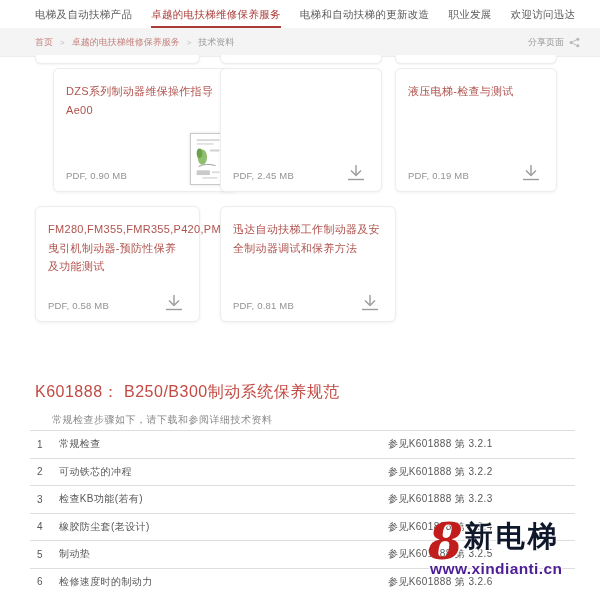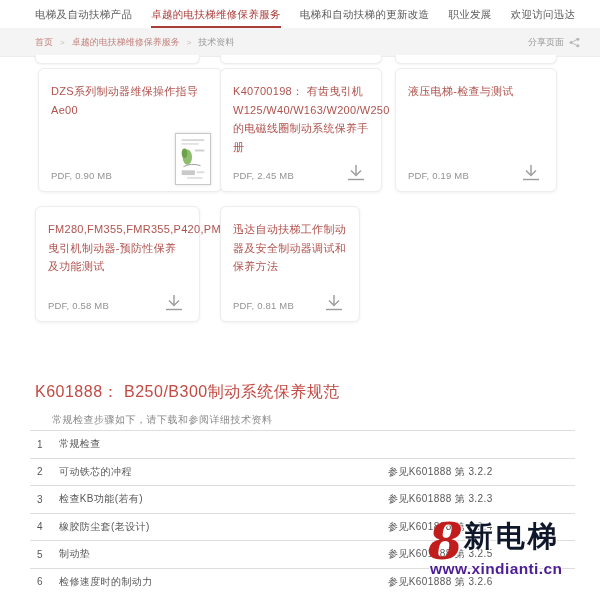--- a/index.html
+++ b/index.html
@@ -25,25 +25,25 @@
   .share { display:flex; align-items:center; gap:5px; font-size:9px; color:#9a9a9a; cursor:pointer; }
 
   
   .card-fragment { position:absolute; top:55px; height:9px; background:#fff;
     border:1px solid #ededed; border-top:none; border-radius:0 0 6px 6px;
     box-shadow:0 1px 2px rgba(0,0,0,.05); }
   .frag-1 { left:35px; width:165px; } .frag-2 { left:220px; width:162px; } .frag-3 { left:395px; width:162px; }
 
   .card { position:absolute; background:#fff; border:1px solid #ededed; border-radius:6px;
     box-shadow:0 1px 3px rgba(0,0,0,.06); padding:13px 12px; cursor:pointer; }
-  .card-1 { left:38px;  top:68px;  width:184px; height:124px; }
+  .card-1 { left:53px;  top:68px;  width:184px; height:124px; }
   .card-2 { left:220px; top:68px;  width:162px; height:124px; }
   .card-3 { left:395px; top:68px;  width:162px; height:124px; }
   .card-4 { left:35px;  top:206px; width:165px; height:116px; }
-  .card-5 { left:220px; top:206px; width:140px; height:116px; }
+  .card-5 { left:220px; top:206px; width:176px; height:116px; }
   .card-title { font-size:11px; line-height:1.7; color:#b0524d; letter-spacing:.3px; }
   .card-meta { position:absolute; left:12px; bottom:10px; font-size:9.5px; color:#929292; letter-spacing:.2px; }
   .dl-icon { position:absolute; right:13px; bottom:9px; }
   .thumb { position:absolute; right:10px; bottom:6px; width:36px; height:52px;
     background:#fff; border:1px solid #c9c9c9; box-shadow:0 0 3px rgba(0,0,0,.12); }
 
   
   .section-title { position:absolute; left:35px; top:382px; font-size:16px; font-weight:400;
     color:#c24a43; letter-spacing:.5px; }
   .section-subtitle { position:absolute; left:52px; top:413px; font-size:10px; color:#8a8a8a; letter-spacing:.5px; }
@@ -114,21 +114,20 @@
       <ellipse cx="9" cy="20" rx="3" ry="5" fill="#6da24c"></ellipse>
       <path d="M8 34 Q16 30 26 33" stroke="#9a9a9a" stroke-width="1" fill="none"></path>
       <rect x="6" y="38" width="14" height="5" fill="#c9c9c9"></rect>
       <rect x="22" y="39" width="8" height="2" fill="#dddddd"></rect>
       <rect x="12" y="45" width="16" height="2" fill="#e0e0e0"></rect>
     </svg>
     <div class="card-meta">PDF, 0.90 MB</div>
   </div>
 
   <div class="card card-2">
-    <div class="card-title">K40700198： 有齿曳引机W125/W40/W163/W200/W250的电磁线圈制动系统保养手册</div>
     <div class="card-meta">PDF, 2.45 MB</div>
     <svg class="dl-icon" width="24" height="18" viewBox="0 0 24 18">
       <path d="M12 1 V10 M7 6.5 L12 11.5 L17 6.5" stroke="#9b9b9b" stroke-width="1.4" fill="none"></path>
       <path d="M4 15.5 H20" stroke="#9b9b9b" stroke-width="1.4"></path>
     </svg>
   </div>
 
   <div class="card card-3">
     <div class="card-title">液压电梯-检查与测试</div>
     <div class="card-meta">PDF, 0.19 MB</div>
@@ -156,20 +155,21 @@
     </svg>
   </div>
 
   <h2 class="section-title">K601888： B250/B300制动系统保养规范</h2>
   <div class="section-subtitle">常规检查步骤如下，请下载和参阅详细技术资料</div>
 
   <div class="table">
     <div class="trow">
       <span class="num">1</span>
       <span class="item">常规检查</span>
+      <span class="ref">参见K601888 第 3.2.1</span>
     </div>
     <div class="trow">
       <span class="num">2</span>
       <span class="item">可动铁芯的冲程</span>
       <span class="ref">参见K601888 第 3.2.2</span>
     </div>
     <div class="trow">
       <span class="num">3</span>
       <span class="item">检查KB功能(若有)</span>
       <span class="ref">参见K601888 第 3.2.3</span>

